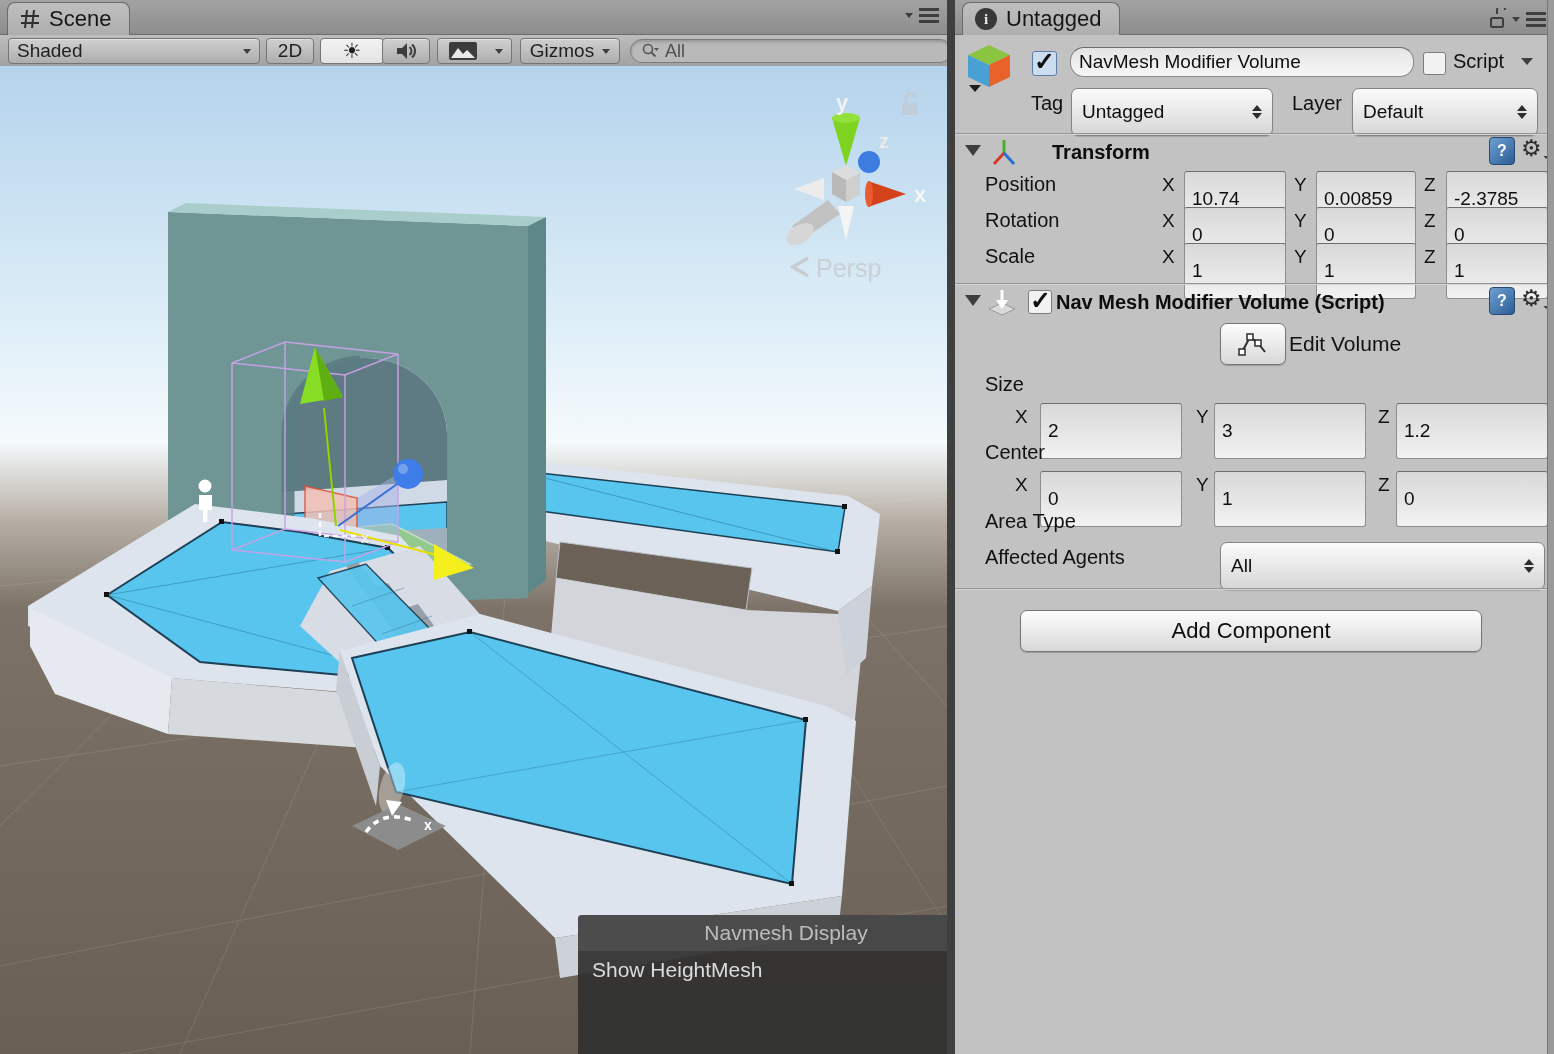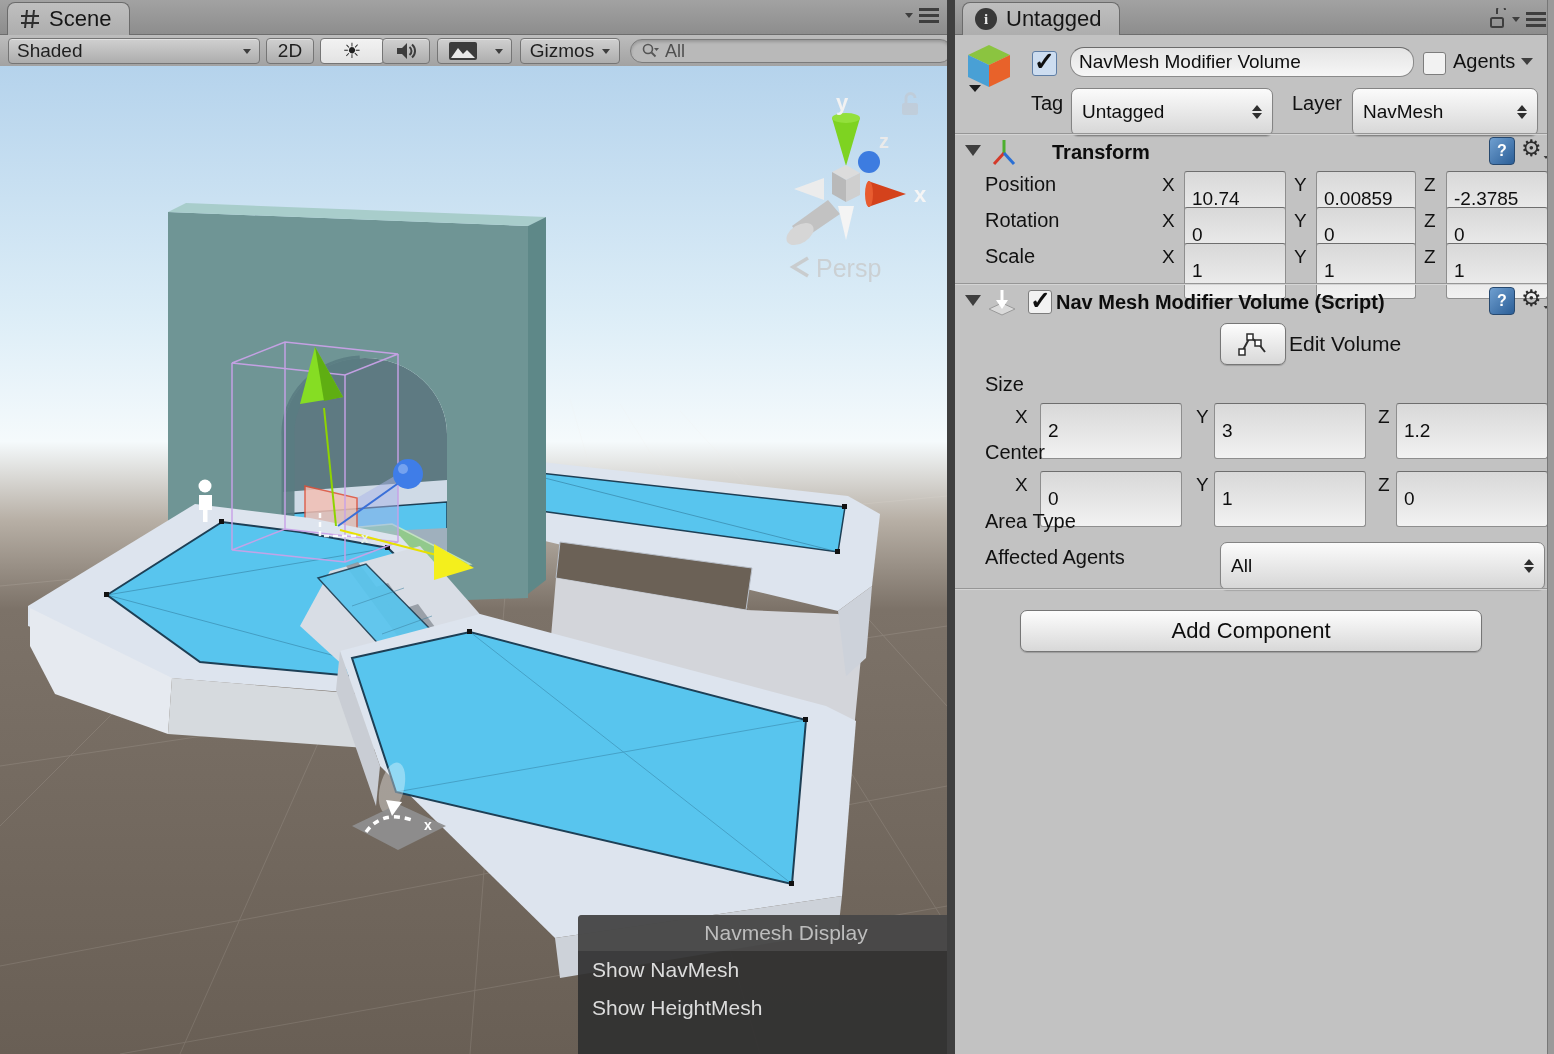--- a/index.html
+++ b/index.html
@@ -302,25 +302,20 @@
     <g>
       <polyline points="808,192 793,201 808,210" stroke="#c9ccce" stroke-width="3.5" fill="none"></polyline>
       <text x="816" y="211" font-size="25" fill="#cbd0d3">Persp</text>
     </g>
   </svg>
 
   
   <div id="nm-overlay">
     <div class="ttl">Navmesh Display</div>
     <div class="nm-row">
-      <span>Show NavMesh</span>
-      <span class="grow"></span>
-      <span class="nm-check on"></span>
-    </div>
-    <div class="nm-row">
       <span>Show HeightMesh</span>
       <span class="grow"></span>
       <span class="nm-check"></span>
     </div>
   </div>
   </div>
 </div>
 
 <div id="divider"></div>
 
@@ -348,34 +343,34 @@
 
     <svg class="abs" style="left:8px;top:6px;" width="52" height="54" viewBox="0 0 52 54">
       <polygon points="26,4 47,14 26,24 5,14" fill="#8bc440"></polygon>
       <polygon points="5,14 26,24 26,46 5,36" fill="#49a0d5"></polygon>
       <polygon points="26,24 47,14 47,36 26,46" fill="#e8622a"></polygon>
       <polygon points="6,44 18,44 12,51" fill="#1c1c1c"></polygon>
     </svg>
     <span class="chk blue on abs" style="left:77px;top:16px;width:23px;height:23px;"></span>
     <input class="txtin abs" style="left: 115px; top: 12px; width: 326px;" value="NavMesh Modifier Volume">
     <span class="chk abs" style="left:468px;top:17px;width:21px;height:21px;"></span>
-    <span class="lbl abs" style="left:498px;top:15px;">Agents</span>
+    <span class="lbl abs" style="left:498px;top:15px;">Script</span>
     <span class="tri-down abs" style="left:566px;top:23px;"></span>
 
     <span class="lbl abs" style="left:76px;top:57px;">Tag</span>
     <div class="dd abs" style="left:116px;top:53px;width:180px;">
       <span class="grow">Untagged</span>
       <span class="spin">
           <span class="u"></span>
           <span class="d"></span>
         </span>
     </div>
     <span class="lbl abs" style="left:337px;top:57px;text-align:right;">Layer</span>
     <div class="dd abs" style="left:397px;top:53px;width:164px;">
-      <span class="grow">NavMesh</span>
+      <span class="grow">Default</span>
       <span class="spin">
           <span class="u"></span>
           <span class="d"></span>
         </span>
     </div>
 
     <div class="comp-sep" style="top:98px;"></div>
 
     <span class="fold abs" style="left:10px;top:110px;"></span>
     <svg class="abs" style="left:34px;top:102px;" width="30" height="30" viewBox="0 0 30 30">

